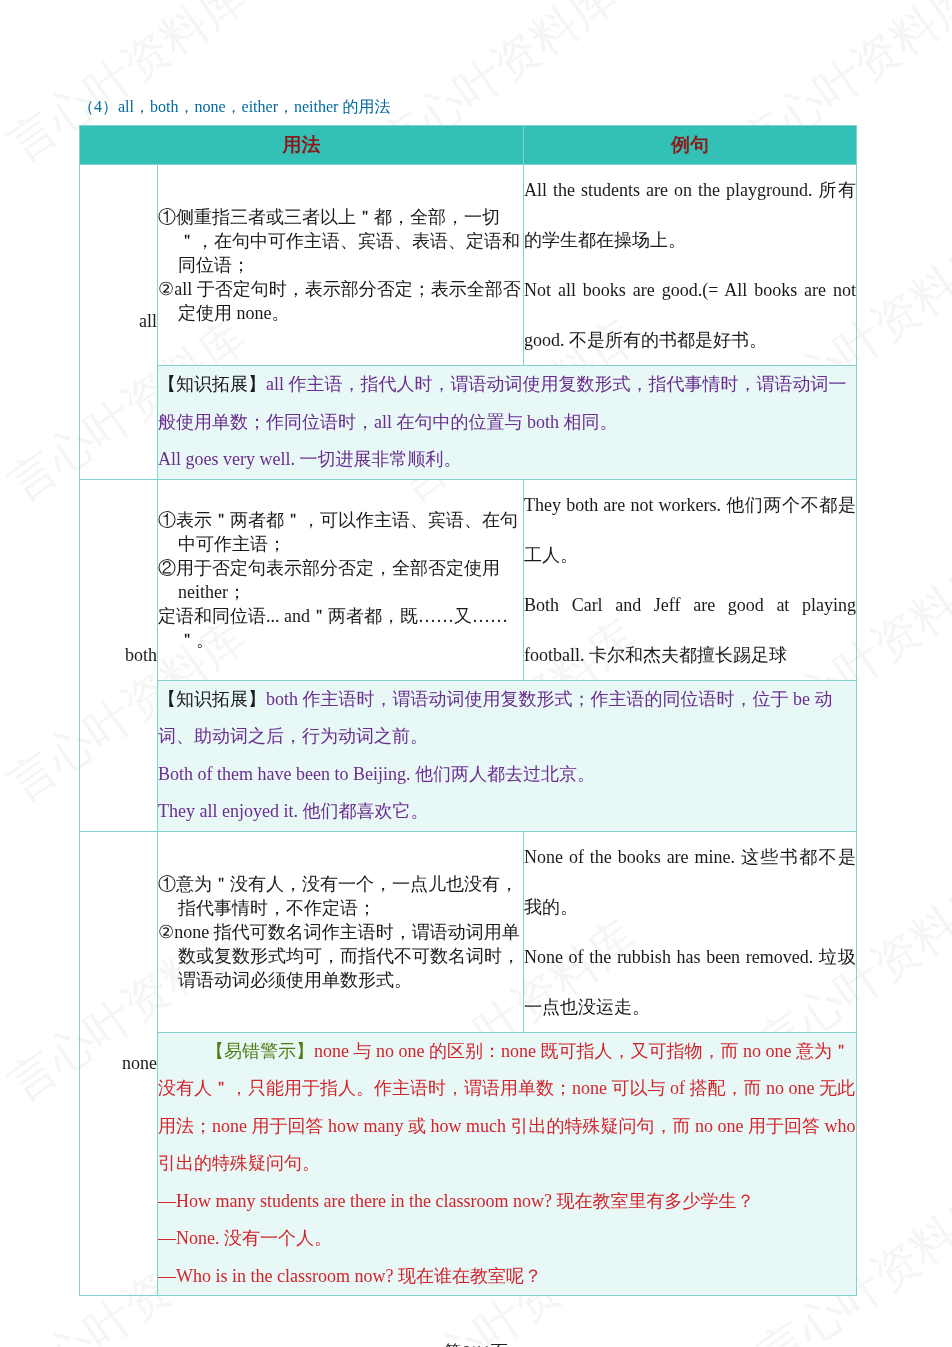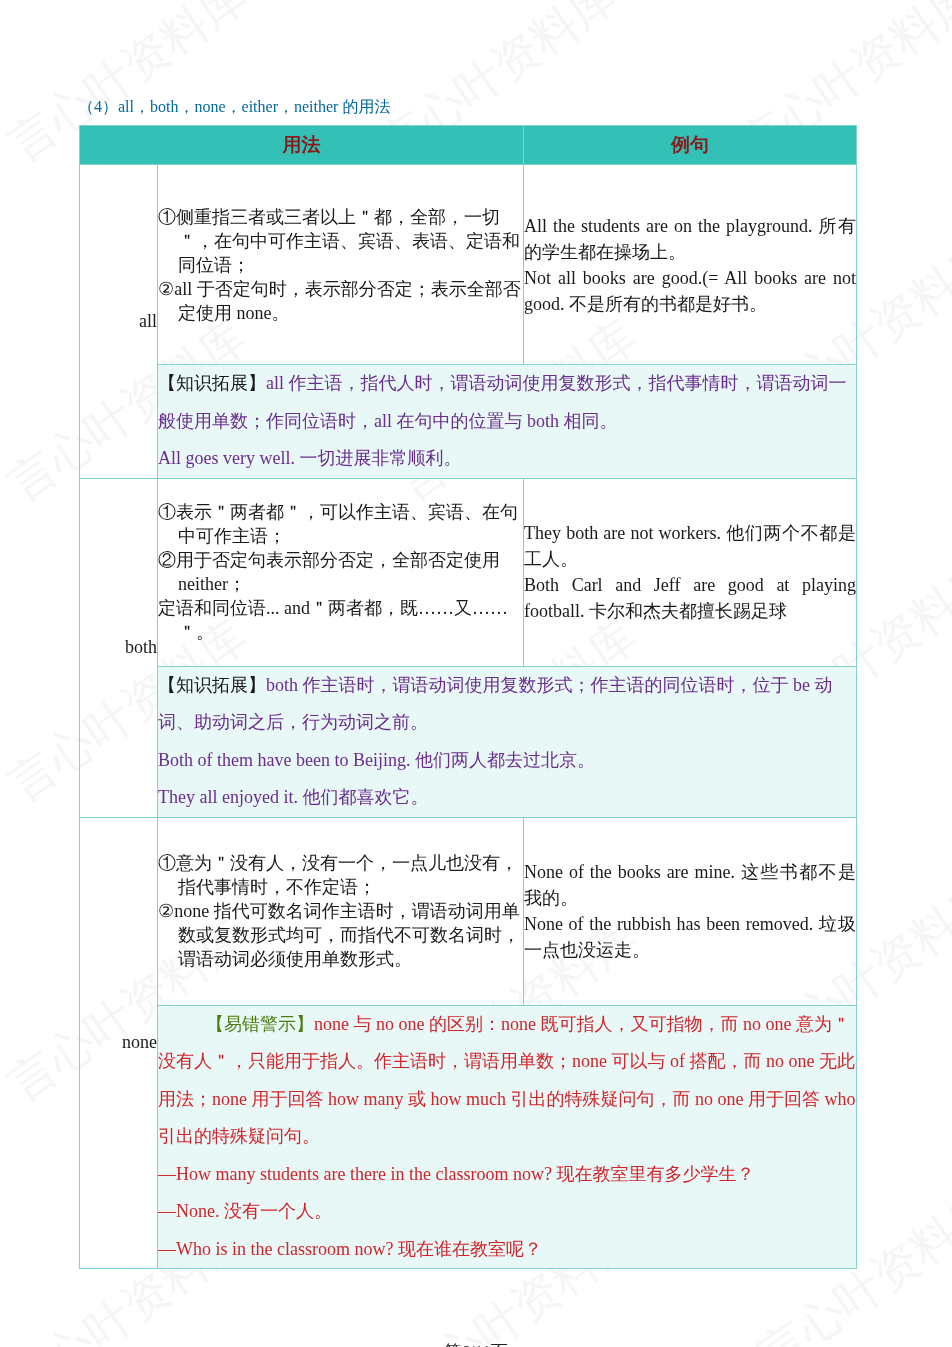--- a/index.html
+++ b/index.html
@@ -22,21 +22,21 @@
   }
   th.head {
     background: #33c0b6; color: #8b1a1a; font-weight: bold;
     height: 38px; font-size: 19px; text-align: center;
     border-color: #ffffff #ffffff #33c0b6 #33c0b6;
   }
   th.head.right { border-left: 1px solid #404040; }
   td.word { text-align: right; font-size: 18px; width: 78px; }
   td.usage { padding: 4px 8px 4px 8px; line-height: 24px; margin-left: 20px; }
   td.usage .item { padding-left: 20px; text-indent: -20px; }
-  td.example { padding: 4px 8px 4px 9px; line-height: 26px; text-align: justify; }
+  td.example { padding: 4px 8px 4px 9px; line-height: 50px; text-align: justify; }
   td.ext {
     background: #e8f8f7; padding: 2px 8px 2px 8px; line-height: 37.5px;
   }
   td.ext.purple { color: #6a2d8f; }
   td.ext.red { color: #d3232a; }
   .bracket { color: #1a1a1a; }
   .bracket.red { color: #4d7c0f; padding-left: 48px; }
   .footer {
     position: absolute; left: 0; width: 952px; top: 1340px;
     text-align: center; font-size: 17px; color: #222;

